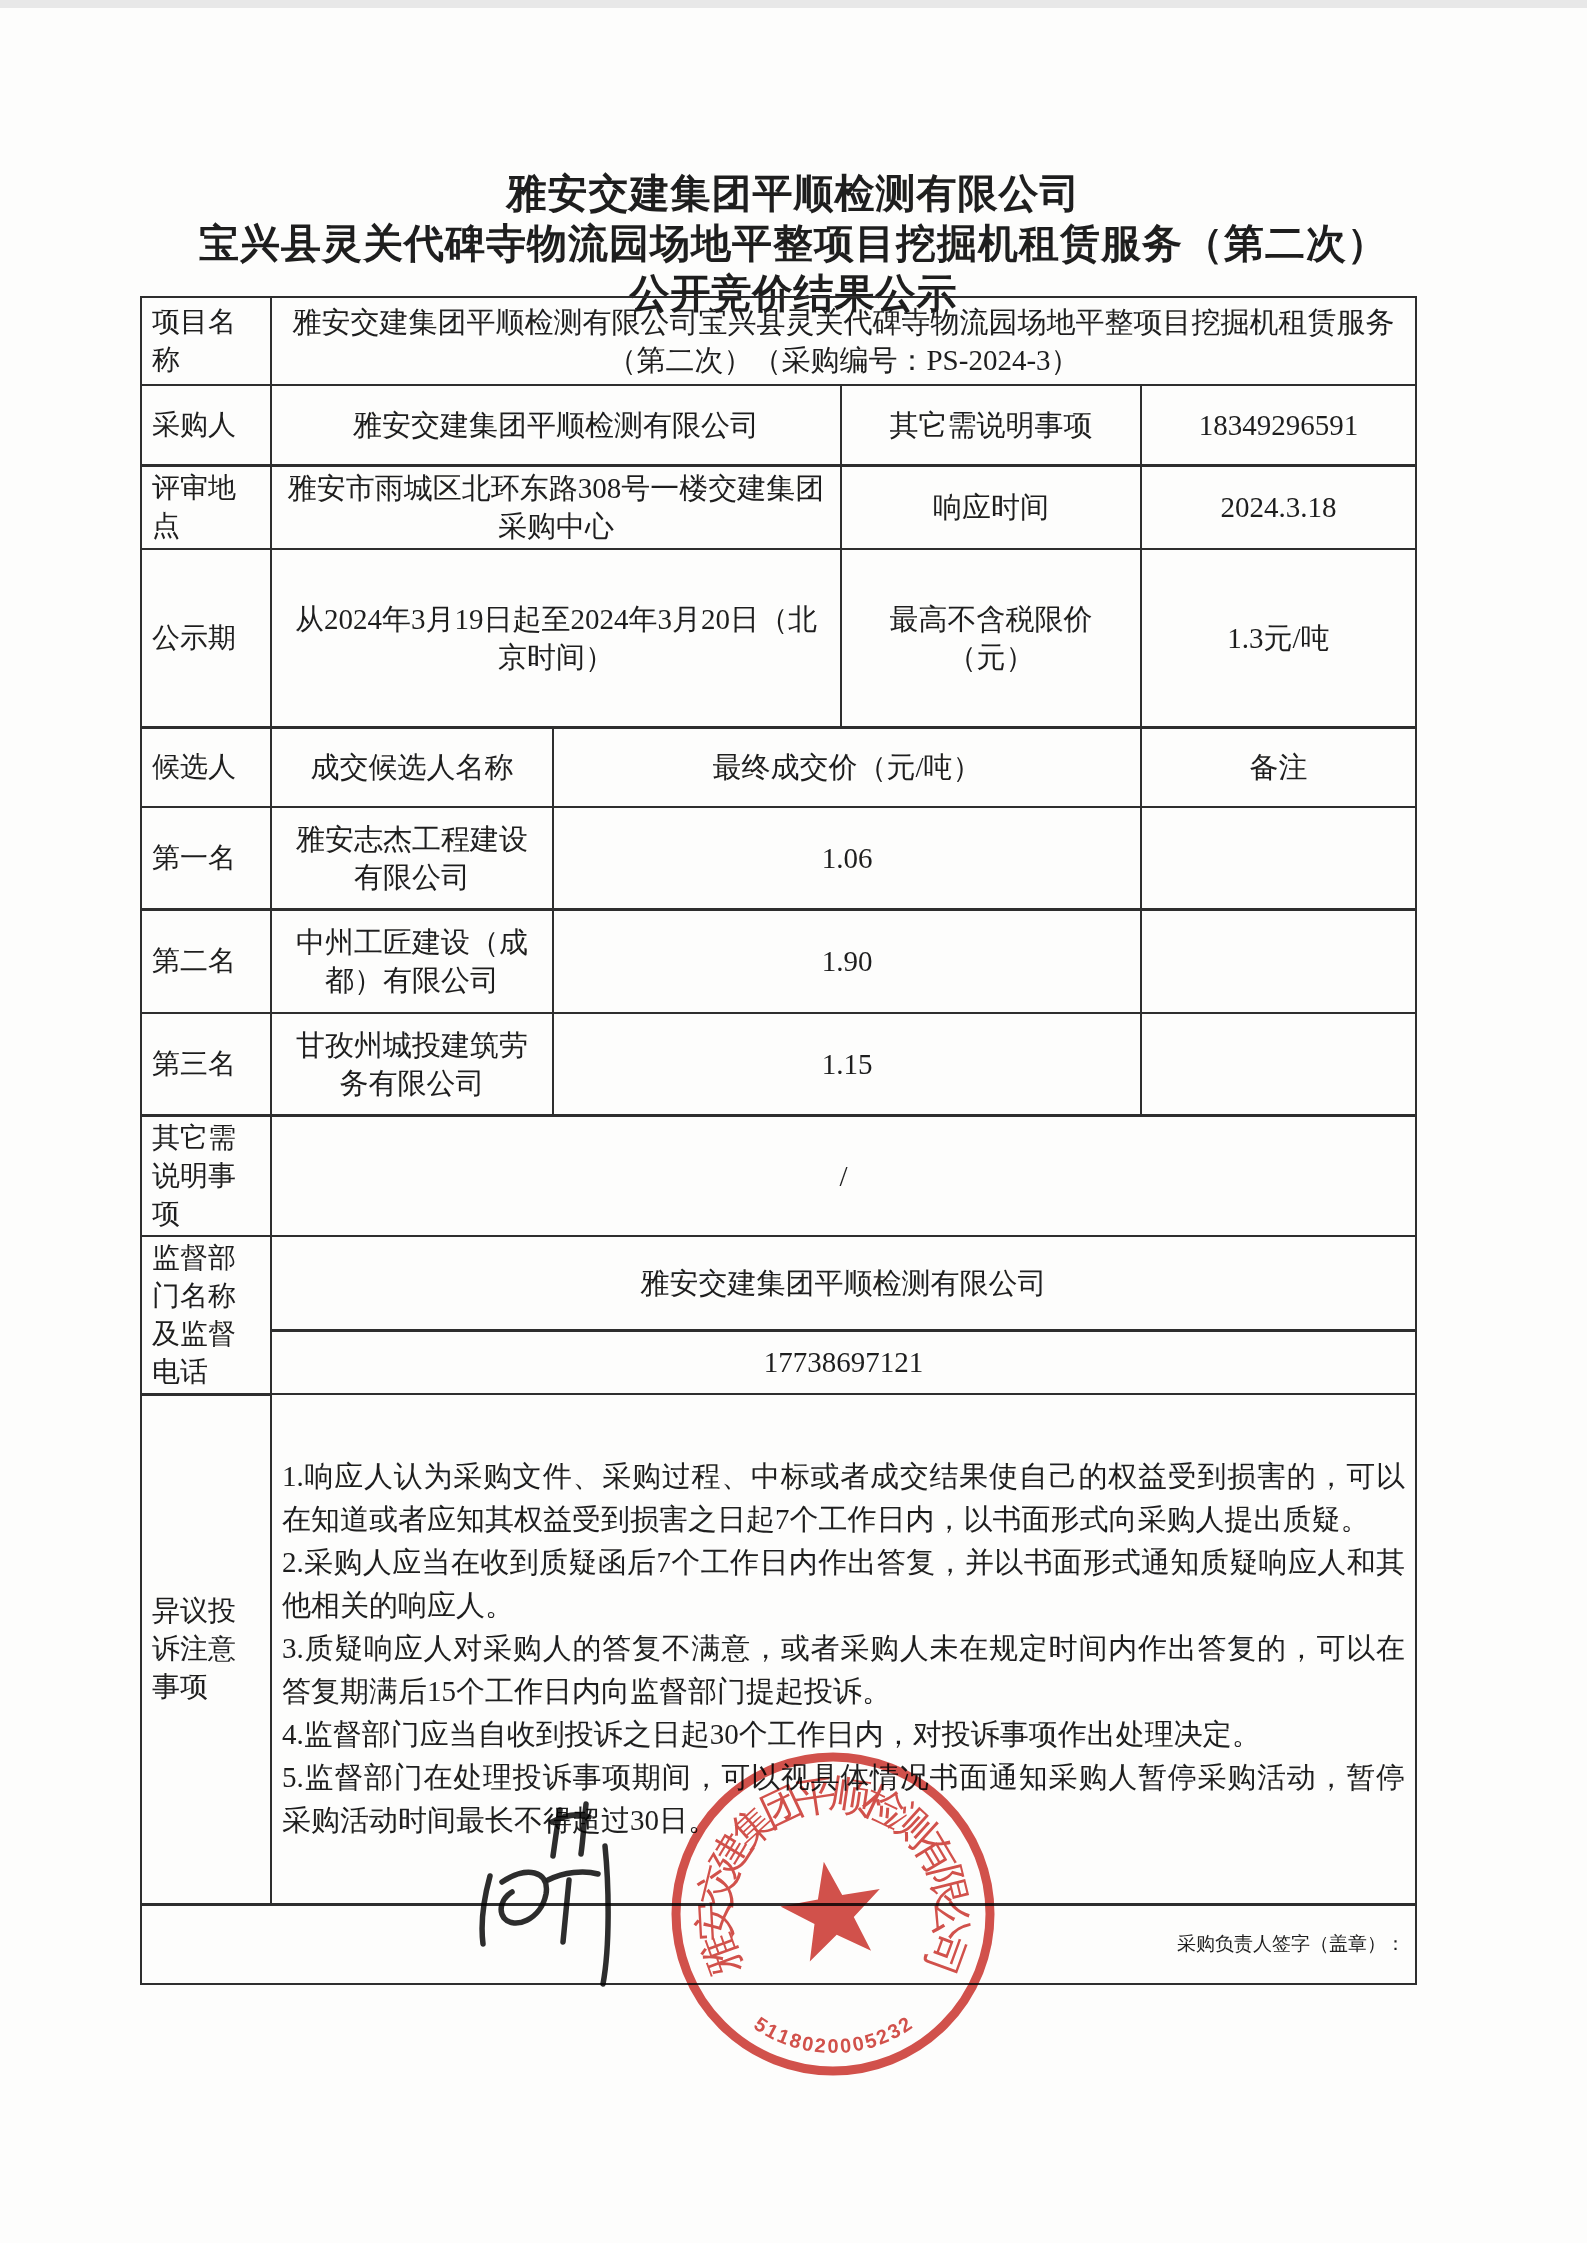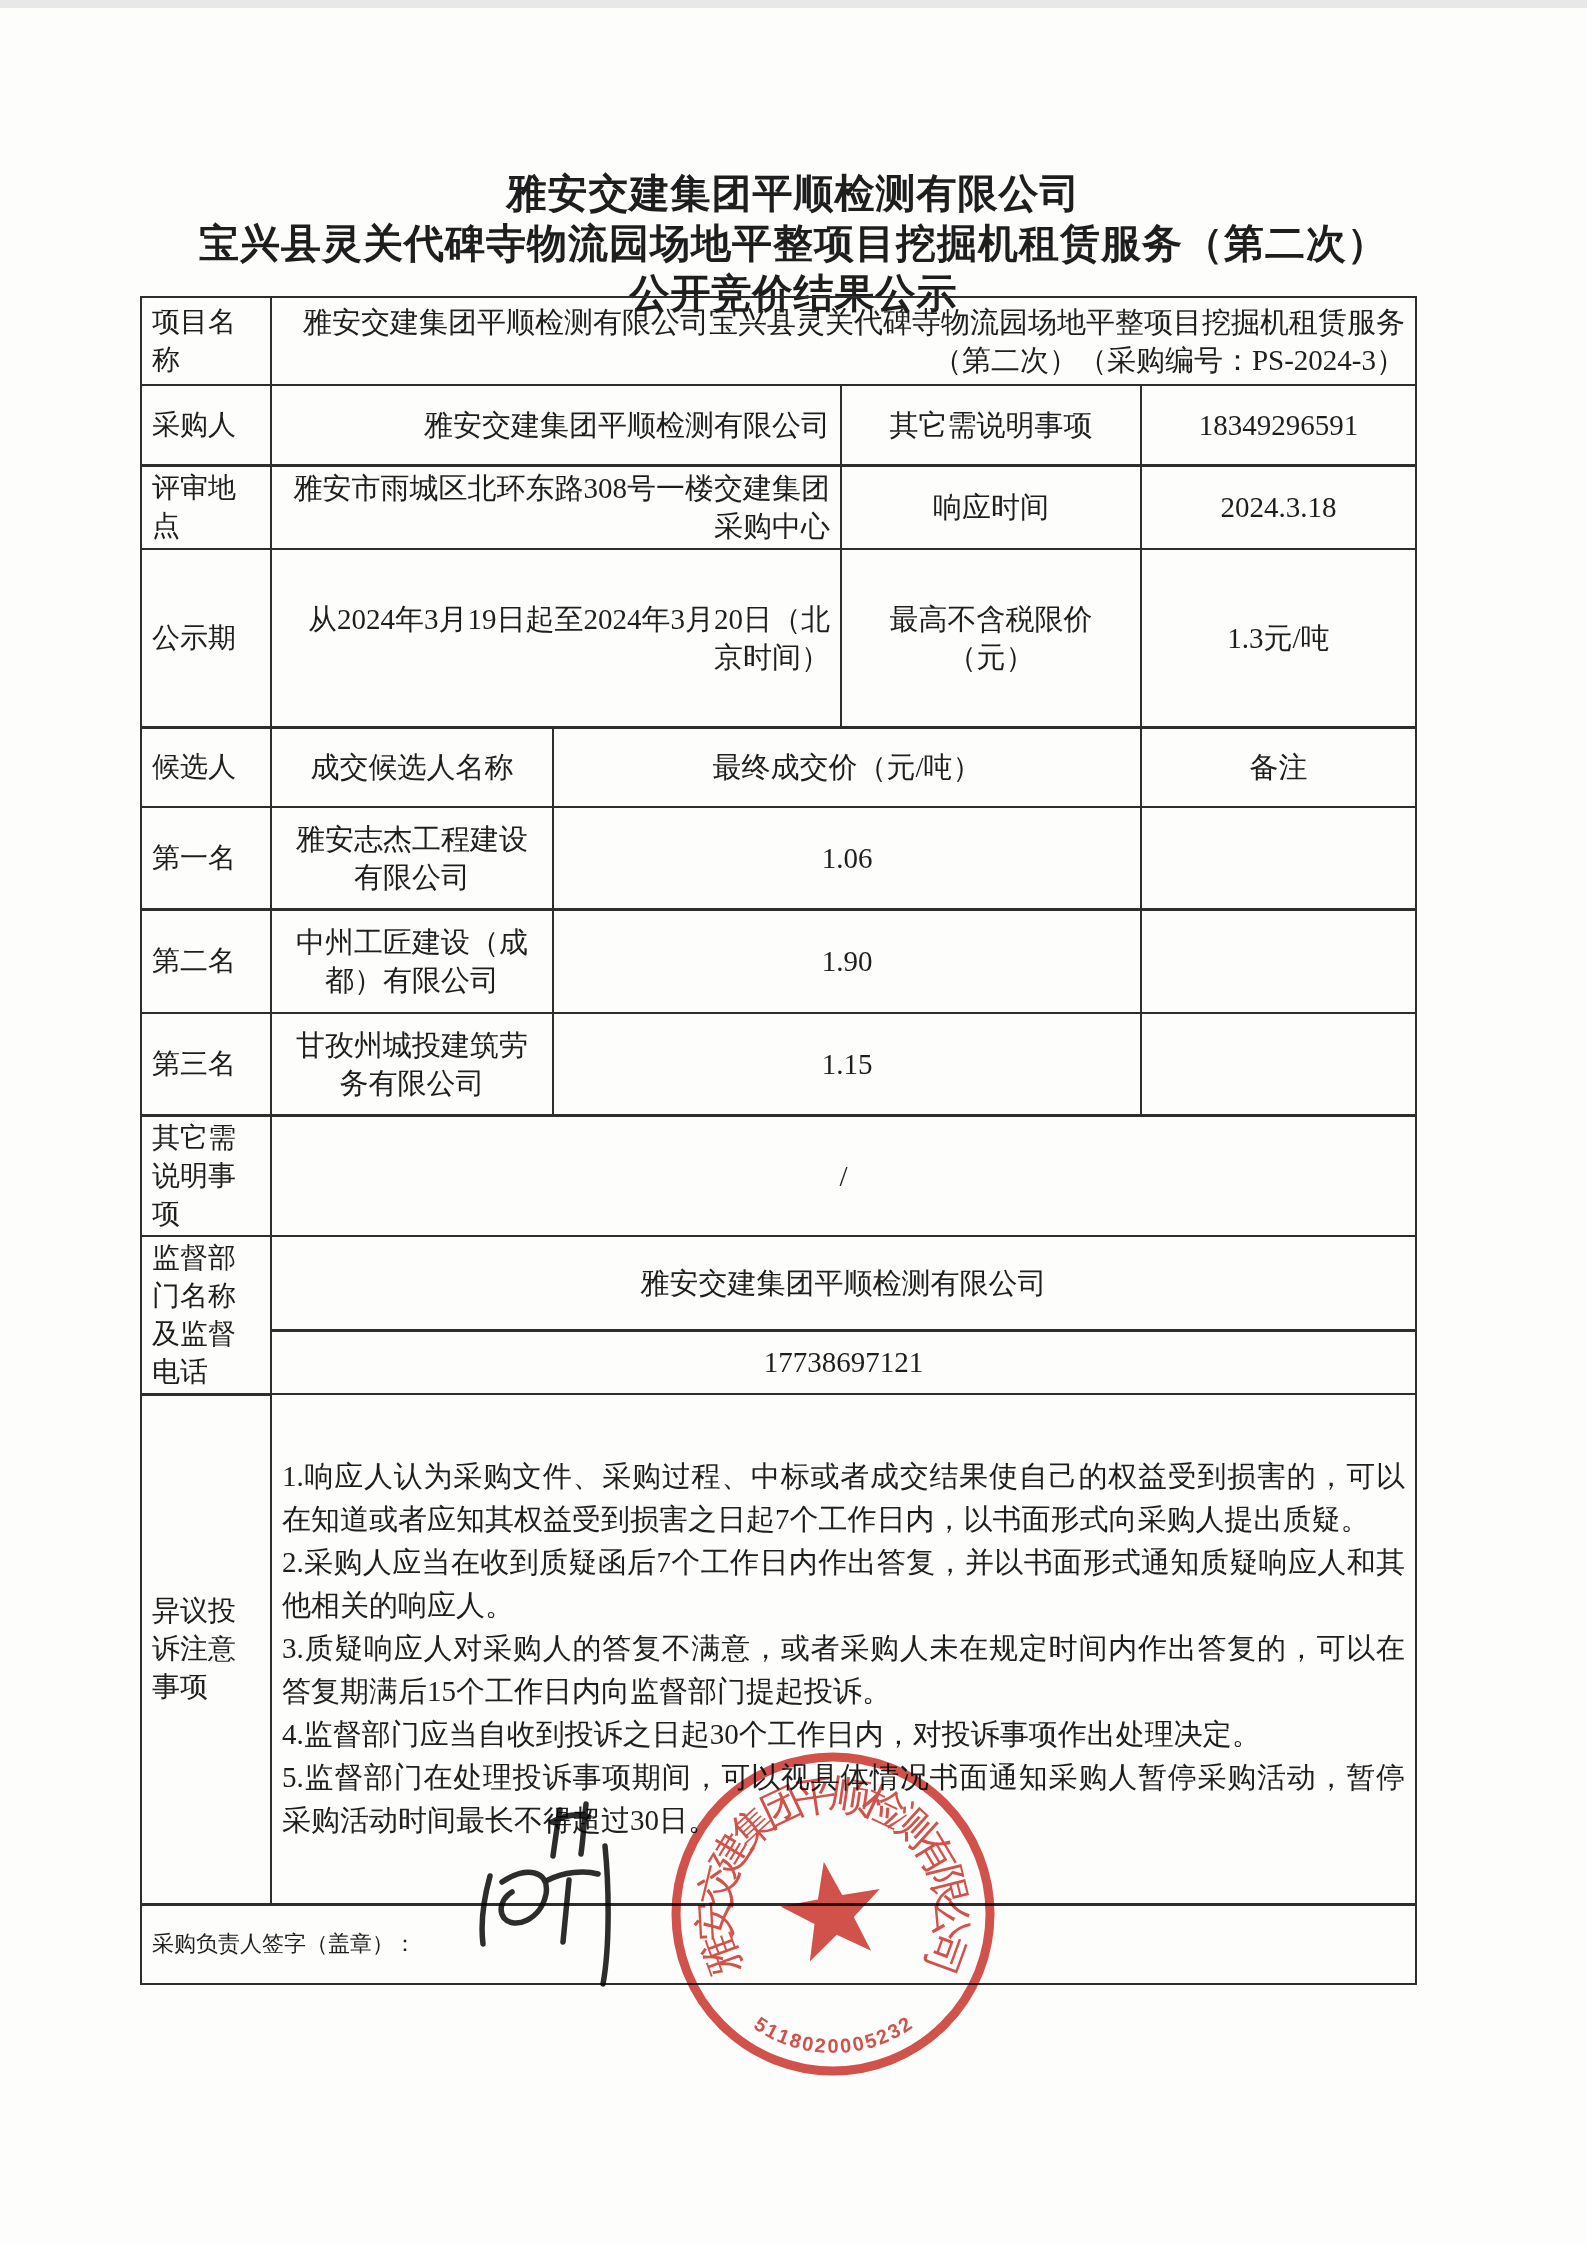--- a/index.html
+++ b/index.html
@@ -21,28 +21,28 @@
     font-size:29px; line-height:38px;
   }
   table.doc td {
     border:2px solid var(--line); vertical-align:middle;
     padding:2px 10px; overflow:hidden;
   }
   tr.thick td { border-bottom-width:3px; }
   td.lab { font-size:28px; padding:2px 6px; text-align:left; }
   td.lab-c { font-size:28px; padding:2px 4px; text-align:left; }
   td.center { text-align:center; padding:2px 4px; }
-  td.val { text-align:right;font-family:Liberation Serif, serif; }
+  td.val { text-align:center;font-family:Liberation Serif, serif; }
   .r1 td{height:88px} .r2 td{height:80px} .r3 td{height:84px} .r4 td{height:178px}
   .r5 td{height:80px} .r6 td{height:102px} .r7 td{height:104px} .r8 td{height:102px}
   .r9 td{height:88px} .r10a td{height:92px} .r10b td{height:62px}
   .r11 td{height:510px} .r12 td{height:80px}
   td.notice-cell { padding:6px 14px; }
   .notice-cell p { margin:0; text-align:justify; line-height:43px; }
-  td.sig-cell { font-size:22px; padding-left:12px; }
+  td.sig-cell { font-size:19px; padding-left:12px;text-align:right; }
   
   .stamp { position:absolute; left:661px; top:1734px; width:344px; height:344px;
            mix-blend-mode:multiply; opacity:.92; pointer-events:none; }
   .stamp-ring { fill:none; stroke:var(--stamp-color); stroke-width:9px; }
   .stamp-star { fill:var(--stamp-color); }
   .stamp-char { fill:var(--stamp-color); font-size:41px;
                 font-family:"Liberation Serif","DejaVu Serif",serif;
                 text-anchor:middle; dominant-baseline:central; }
   .stamp-digit { fill:var(--stamp-color); font-size:20px; font-weight:600;
                  font-family:"Liberation Sans","DejaVu Sans",sans-serif;

